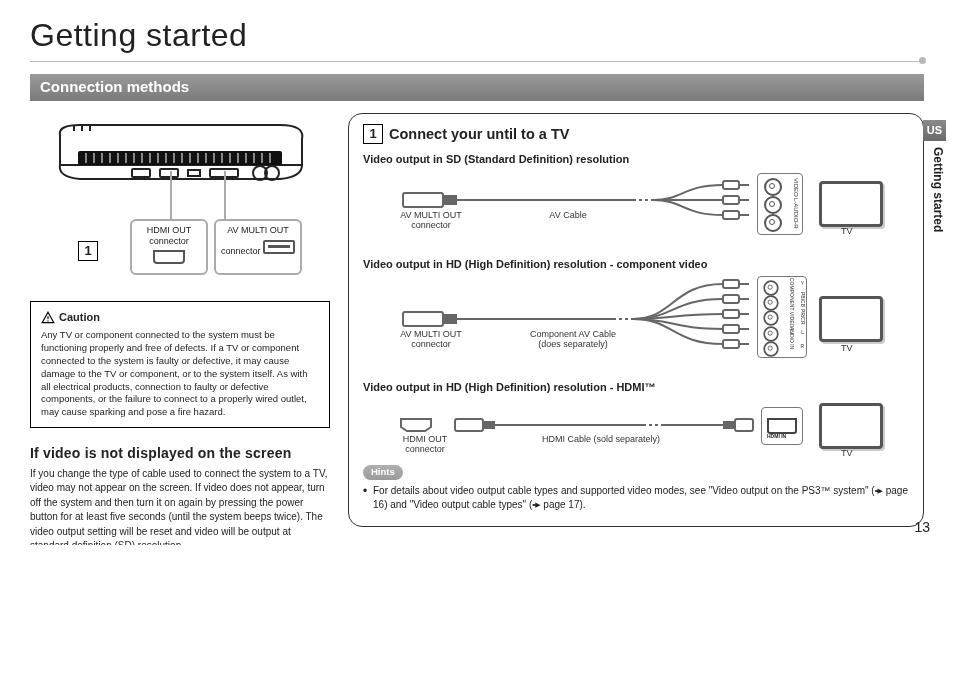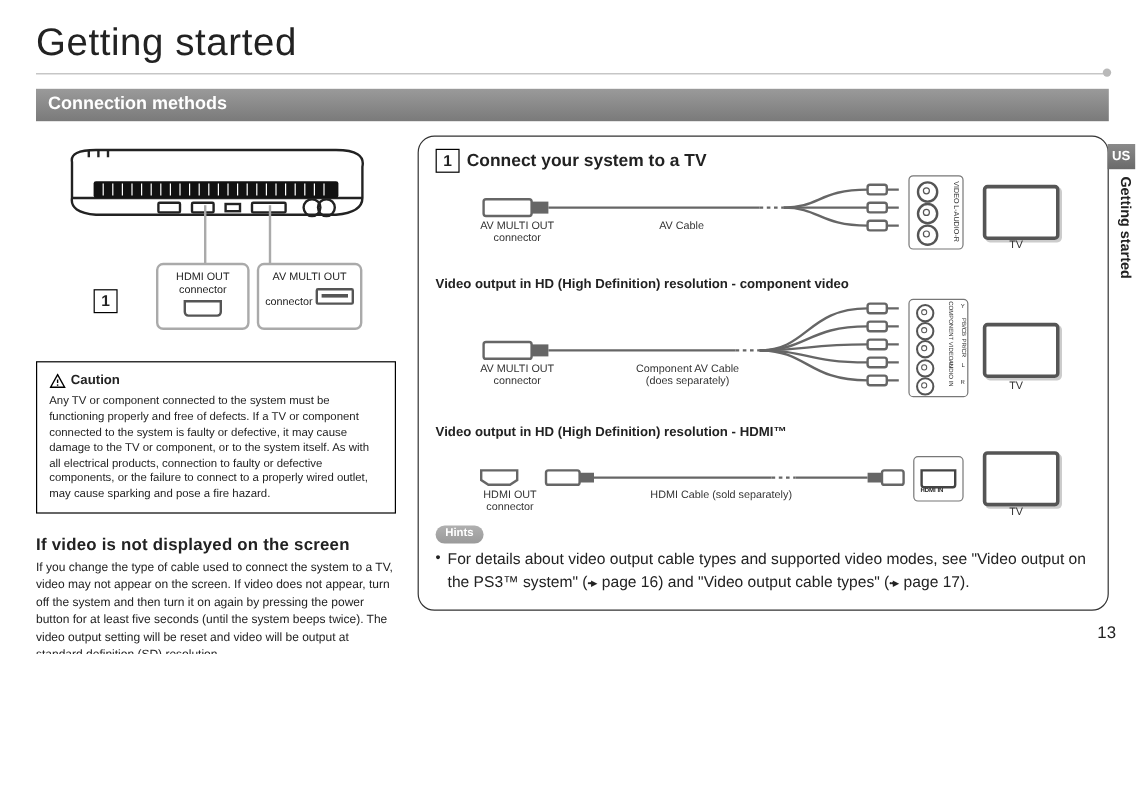--- a/index.html
+++ b/index.html
@@ -213,21 +213,21 @@
   .hints-tag {
     display:inline-block;
     background: linear-gradient(#b0b0b0,#9a9a9a);
     color:#fff;
     font-weight:bold;
     font-size:9.5px;
     padding: 1px 8px;
     border-radius: 8px;
     margin: 6px 0 4px 0;
   }
-  .hints-list { font-size: 13px; line-height:1.45; padding-left: 0; margin:0; }
+  .hints-list { font-size: 10px; line-height:1.45; padding-left: 0; margin:0; }
   .hints-list li { list-style: none; position: relative; padding-left: 10px; margin-bottom: 3px; }
   .hints-list li::before { content:"•"; position:absolute; left:0; top:-1px; font-size:12px; }
   .xref { display:inline-block; font-size:8px; vertical-align:1px; }
   .xref::before { content:"••▶"; letter-spacing:-1px; margin-right:1px; font-size:7px; }
 </style>
 </head>
 <body>
 
 <div class="page">
   <h1 class="page-title">Getting started</h1>
@@ -321,24 +321,25 @@
       </div>
 
       <div class="sub-heading">If video is not displayed on the screen</div>
       <div class="body-text">If you change the type of cable used to connect the system to a TV, video may not appear on the screen. If video does not appear, turn off the system and then turn it on again by pressing the power button for at least five seconds (until the system beeps twice). The video output setting will be reset and video will be output at standard definition (SD) resolution.</div>
     </div>
 
     <div class="right-col">
       <div class="panel">
         <div class="panel-heading">
           <span class="step-box">1</span>
-          <span>Connect your system to a TV</span>
+          <span>Connect your until to a TV</span>
         </div>
 
         
+        <div class="method-title">Video output in SD (Standard Definition) resolution</div>
         <div class="conn-row">
           <svg class="conn-svg" width="540" height="78">
             <g stroke="#666" stroke-width="2" fill="none">
 
               <rect x="40" y="22" width="40" height="14" rx="2" fill="#fff"></rect>
               <rect x="80" y="24" width="14" height="10" fill="#666" stroke="none"></rect>
 
               <line x1="94" y1="29" x2="270" y2="29"></line>
               <line x1="270" y1="29" x2="290" y2="29" stroke-dasharray="3 3"></line>
 

